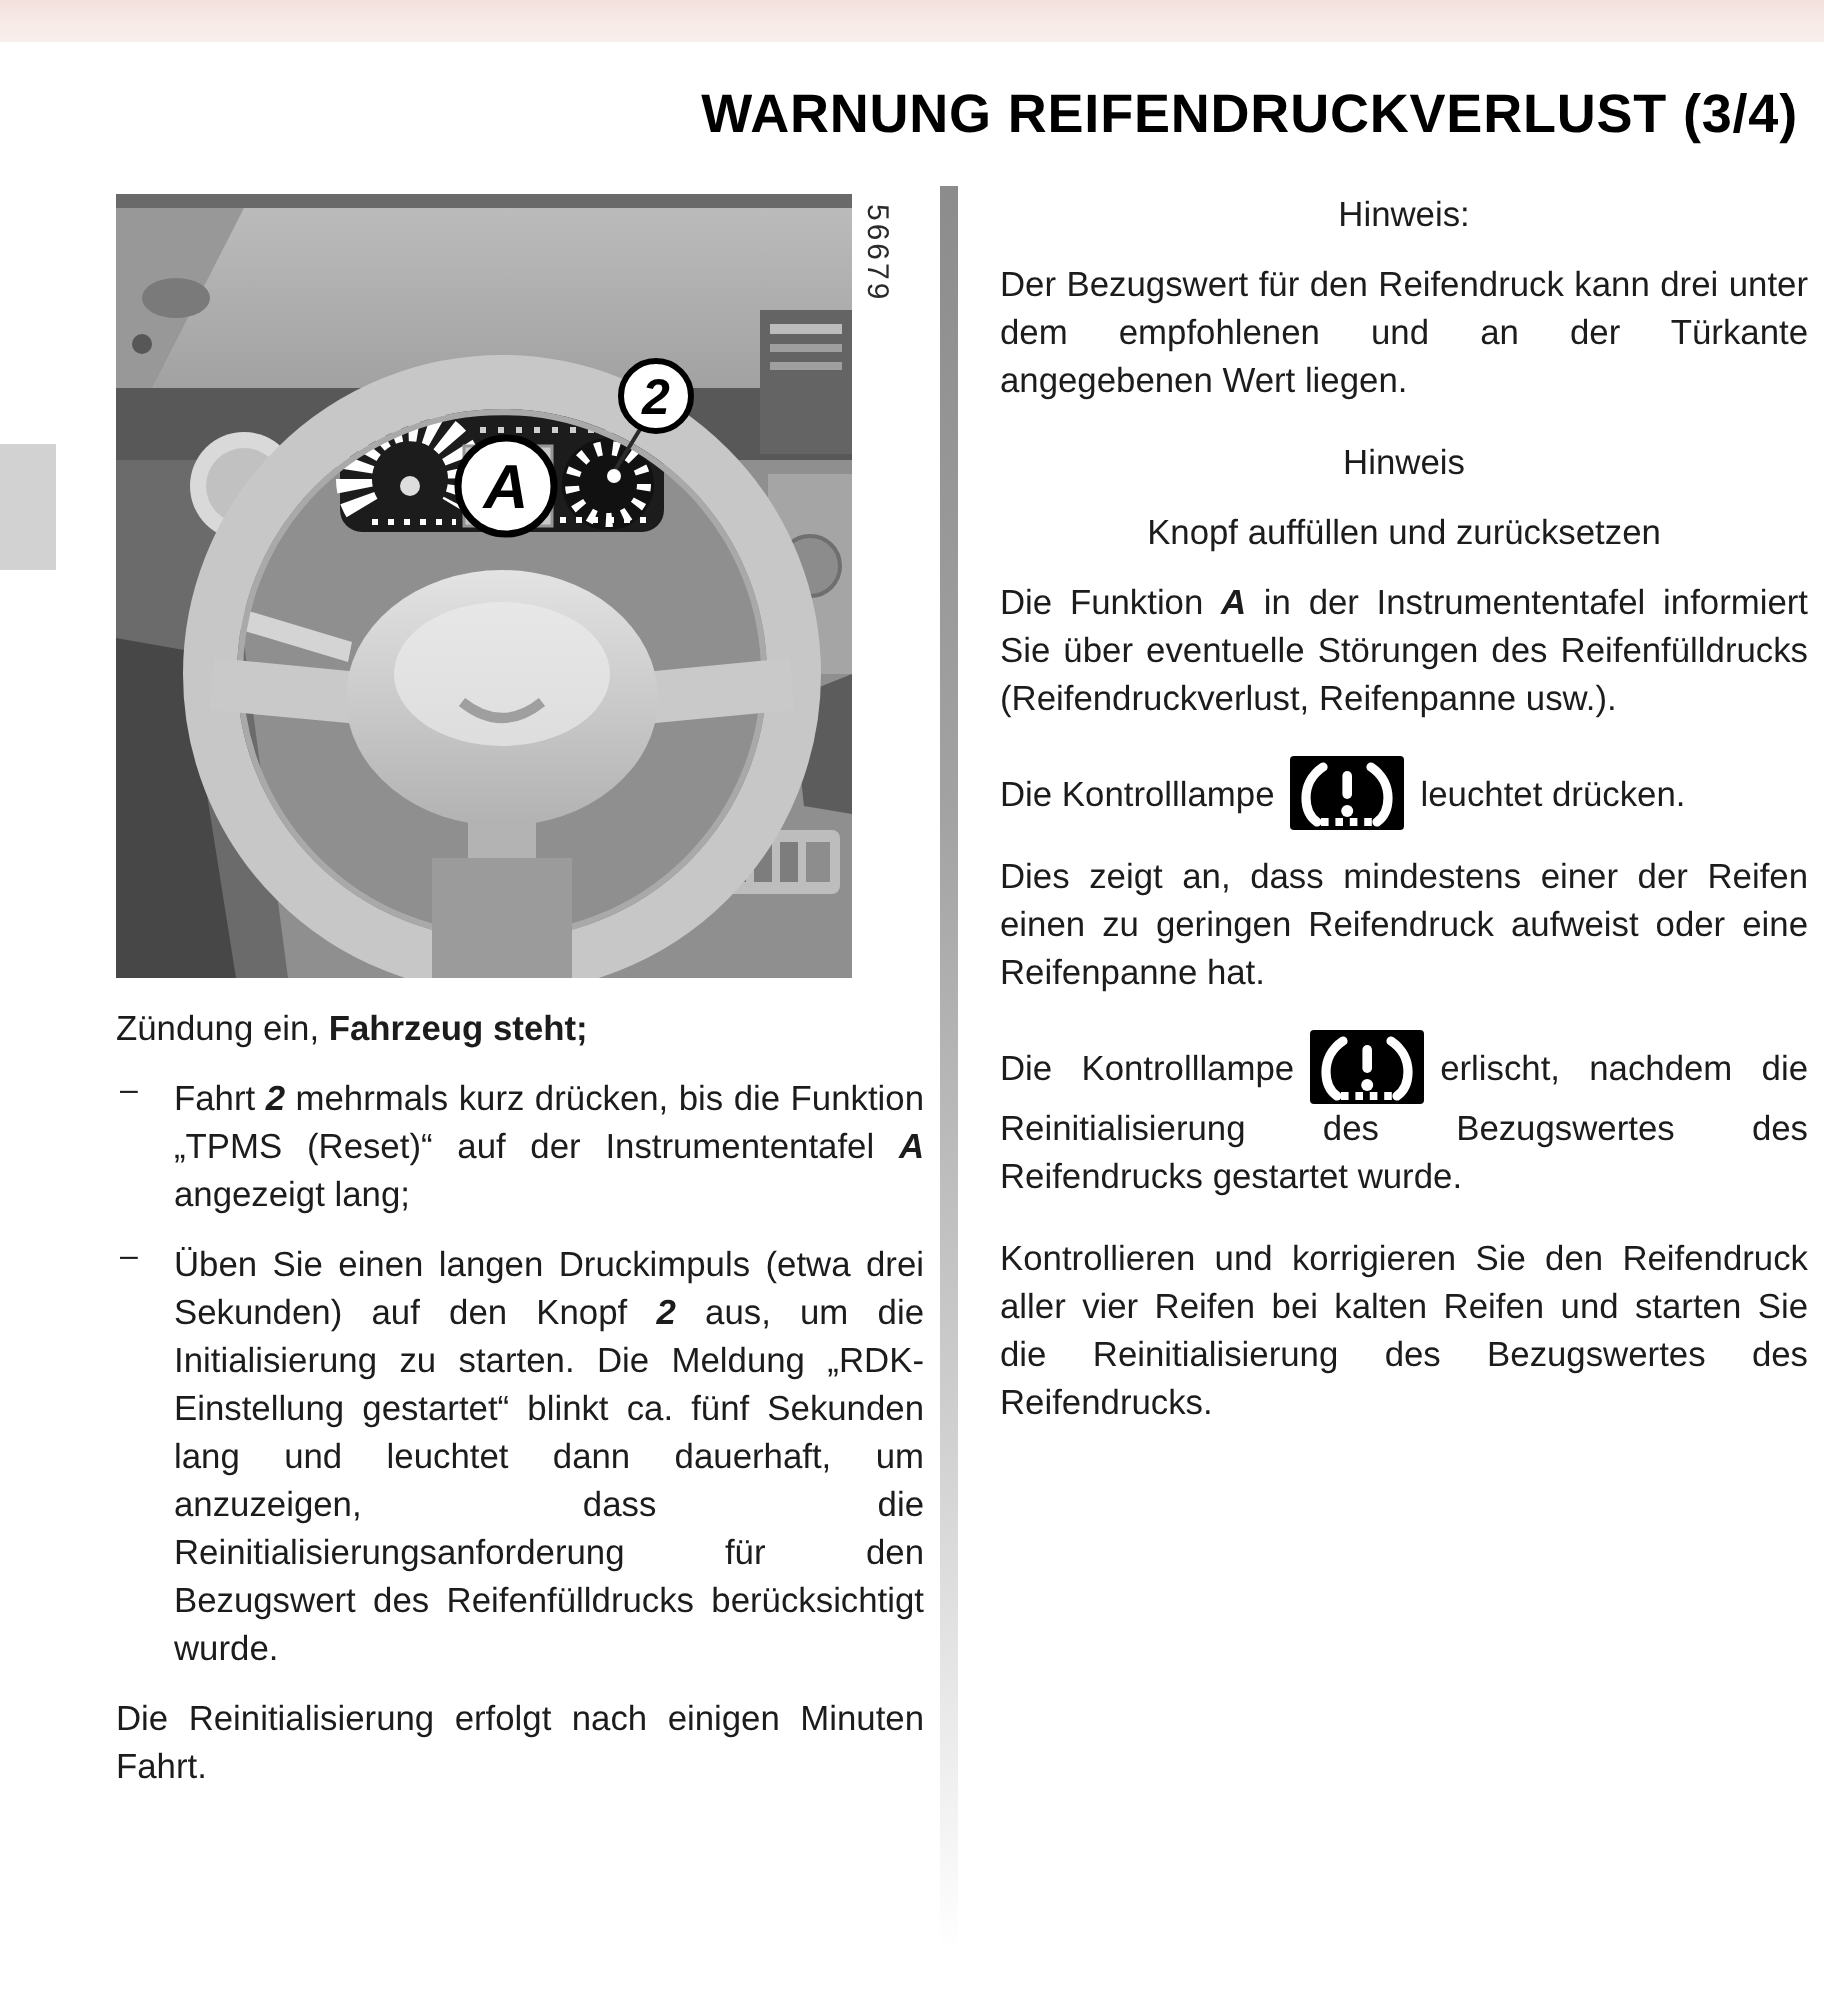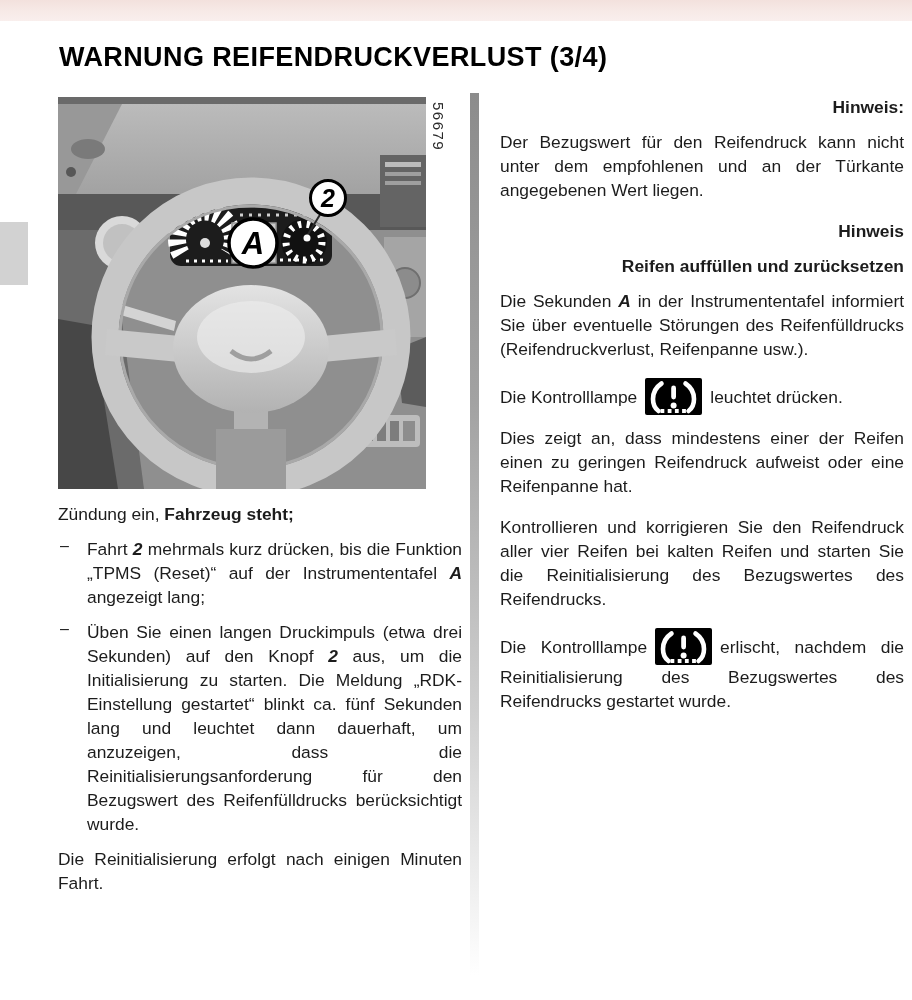--- a/index.html
+++ b/index.html
@@ -9,40 +9,40 @@
     font-family:"Liberation Sans","DejaVu Sans",sans-serif;
     color:#1c1c1c;
     -webkit-font-smoothing:antialiased;
   }
   .top-band{
     position:absolute;left:0;top:0;width:912px;height:21px;
     background:linear-gradient(to bottom,#f3e1dd 0%,#f7eae7 55%,#f9efed 100%);
   }
   .page-title{
     position:absolute;left:59px;top:42px;width:840px;
-    font-size:27px;font-weight:bold;color:#000;letter-spacing:.4px;
+    font-size:27px;font-weight:bold;color:#000;letter-spacing:.4px;text-align:right;
   }
   .edge-tab{
     position:absolute;left:0;top:222px;width:28px;height:63px;background:#d2d2d2;
   }
   .col-divider{
     position:absolute;left:470px;top:93px;width:9px;height:882px;
     background:linear-gradient(to bottom,#8c8c8c 0%,#a2a2a2 35%,#cfcfcf 70%,#ffffff 100%);
   }
   .left-col{position:absolute;left:58px;top:97px;width:404px;}
   .right-col{position:absolute;left:500px;top:95px;width:404px;}
   .figure{position:relative;width:404px;height:392px;margin-bottom:13px;}
   .figure svg{display:block;}
   .figure-number{
     position:absolute;left:372px;top:5px;
     writing-mode:vertical-rl;
     font-size:15px;color:#2a2a2a;letter-spacing:1.5px;
   }
   p{margin:0 0 11px 0;font-size:17.4px;line-height:24px;text-align:justify;}
-  .h{font-weight:bold;text-align:right;}
+  .h{font-weight:normal;text-align:center;}
   .b{font-weight:bold;}
   .i{font-style:italic;}
   .bullet{position:relative;padding-left:29px;margin-bottom:11px;}
   .bullet .dash{position:absolute;left:2px;top:0;}
   .mt{margin-top:17px;}
   .tpms-icon{
     display:inline-block;width:57px;height:37px;margin:0 8px;
     vertical-align:-12px;
   }
   .tpms-icon svg{display:block;width:57px;height:37px;}
@@ -152,44 +152,44 @@
     <span class="dash">–</span>
     <p style="margin:0"><span>Üben Sie einen langen Druckimpuls (etwa drei Sekunden) auf den Knopf </span><span class="b i">2</span><span> aus, um die Initialisierung zu starten. Die Meldung „RDK-Einstellung gestartet“ blinkt ca. fünf Sekunden lang und leuchtet dann dauerhaft, um anzuzeigen, dass die Reinitialisierungsanforderung für den Bezugswert des Reifenfülldrucks berücksichtigt wurde.</span></p>
   </div>
 
   <p>Die Reinitialisierung erfolgt nach einigen Minuten Fahrt.</p>
 </div>
 
 <div class="right-col">
 
   <p class="h">Hinweis:</p>
-  <p>Der Bezugswert für den Reifendruck kann nicht unter dem empfohlenen und an der Türkante angegebenen Wert liegen.</p>
+  <p>Der Bezugswert für den Reifendruck kann drei unter dem empfohlenen und an der Türkante angegebenen Wert liegen.</p>
 
   <p class="h mt">Hinweis</p>
-  <p class="h">Reifen auffüllen und zurücksetzen</p>
+  <p class="h">Knopf auffüllen und zurücksetzen</p>
 
-  <p><span>Die Sekunden </span><span class="b i">A</span><span> in der Instrumententafel informiert Sie über eventuelle Störungen des Reifenfülldrucks (Reifendruckverlust, Reifenpanne usw.).</span></p>
+  <p><span>Die Funktion </span><span class="b i">A</span><span> in der Instrumententafel informiert Sie über eventuelle Störungen des Reifenfülldrucks (Reifendruckverlust, Reifenpanne usw.).</span></p>
 
   <p class="mt"><span>Die Kontrolllampe</span><span class="tpms-icon"><svg viewBox="0 0 57 37" aria-hidden="true">
           <rect width="57" height="37" rx="2" fill="#000000"></rect>
           <path d="M16.5,5.5 C10.5,9.5 8,15.5 8,21 C8,26.5 10,30.5 13.5,33" stroke="#ffffff" stroke-width="4.6" fill="none" stroke-linecap="round"></path>
           <path d="M40.5,5.5 C46.5,9.5 49,15.5 49,21 C49,26.5 47,30.5 43.5,33" stroke="#ffffff" stroke-width="4.6" fill="none" stroke-linecap="round"></path>
           <path d="M15.5,33 h26" stroke="#ffffff" stroke-width="4" stroke-dasharray="3.8 3.4"></path>
           <rect x="26.2" y="7.5" width="4.8" height="14" rx="2.4" fill="#ffffff"></rect>
           <circle cx="28.6" cy="27.5" r="3" fill="#ffffff"></circle>
         </svg></span><span>leuchtet drücken.</span></p>
 
   <p>Dies zeigt an, dass mindestens einer der Reifen einen zu geringen Reifendruck aufweist oder eine Reifenpanne hat.</p>
 
 
 
-  <p class="mt">Kontrollieren und korrigieren Sie den Reifendruck aller vier Reifen bei kalten Reifen und starten Sie die Reinitialisierung des Bezugswertes des Reifendrucks.</p>
-
   <p class="mt"><span>Die Kontrolllampe</span><span class="tpms-icon"><svg viewBox="0 0 57 37" aria-hidden="true">
           <rect width="57" height="37" rx="2" fill="#000000"></rect>
           <path d="M16.5,5.5 C10.5,9.5 8,15.5 8,21 C8,26.5 10,30.5 13.5,33" stroke="#ffffff" stroke-width="4.6" fill="none" stroke-linecap="round"></path>
           <path d="M40.5,5.5 C46.5,9.5 49,15.5 49,21 C49,26.5 47,30.5 43.5,33" stroke="#ffffff" stroke-width="4.6" fill="none" stroke-linecap="round"></path>
           <path d="M15.5,33 h26" stroke="#ffffff" stroke-width="4" stroke-dasharray="3.8 3.4"></path>
           <rect x="26.2" y="7.5" width="4.8" height="14" rx="2.4" fill="#ffffff"></rect>
           <circle cx="28.6" cy="27.5" r="3" fill="#ffffff"></circle>
         </svg></span><span>erlischt, nachdem die Reinitialisierung des Bezugswertes des Reifendrucks gestartet wurde.</span></p>
 
+  <p class="mt">Kontrollieren und korrigieren Sie den Reifendruck aller vier Reifen bei kalten Reifen und starten Sie die Reinitialisierung des Bezugswertes des Reifendrucks.</p>
+
 </div>
 
 </body></html>

